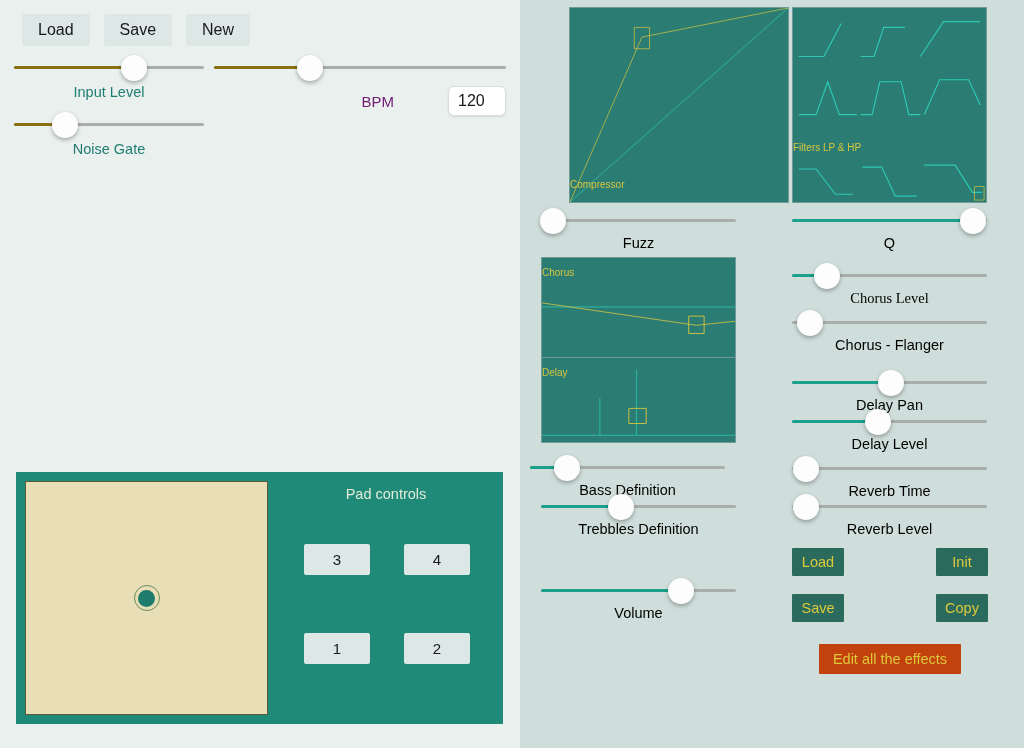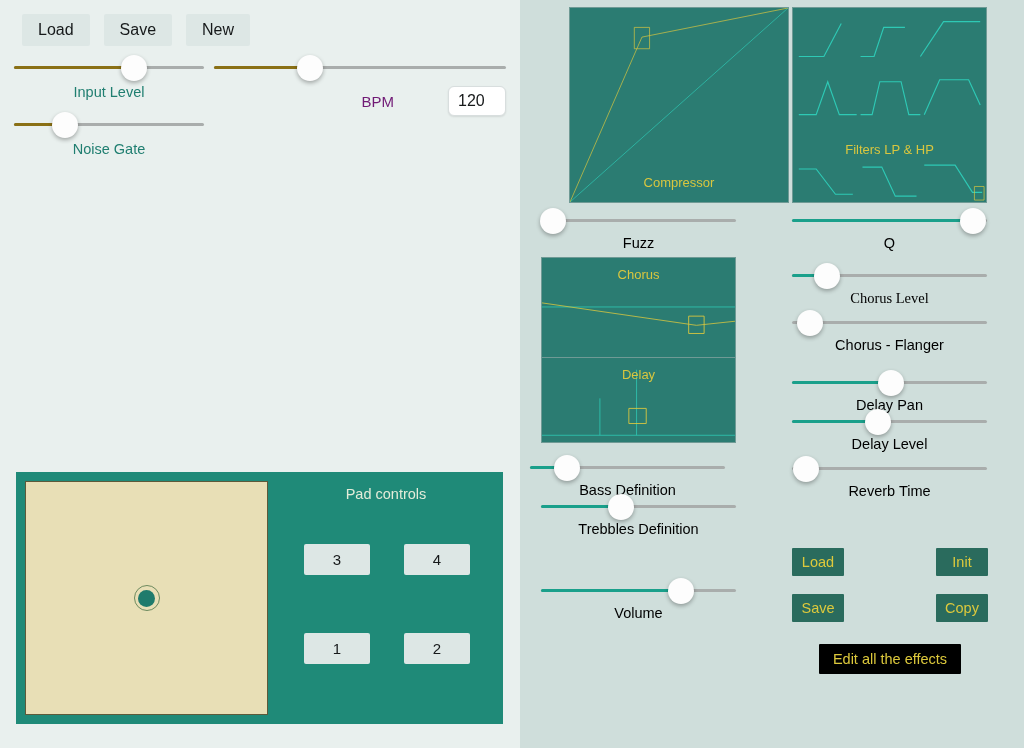--- a/index.html
+++ b/index.html
@@ -134,22 +134,22 @@
     flex: 0 0 504px;
   }
   .viz {
     background: #2b7c72;
     border: 1px solid #6f9a95;
     position: relative;
     overflow: hidden;
   }
   .viz .viz-title {
     position: absolute; left: 0; right: 0;
-    text-align: center; color: #d8c63f;
-    font-size: 13px; pointer-events: none;
+    color: #d8c63f;
+    font-size: 10px; pointer-events: none;
   }
   .viz svg { position: absolute; inset: 0; width: 100%; height: 100%; }
 
   #compressor-viz { position: absolute; left: 21px; top: 7px; width: 220px; height: 196px; margin-left: 28px; }
   #compressor-viz .viz-title { bottom: 12px; }
   #filters-viz { position: absolute; left: 272px; top: 7px; width: 195px; height: 196px; }
   #filters-viz .viz-title { top: 134px; }
   #chorus-viz { position: absolute; left: 21px; top: 257px; width: 195px; height: 104px; }
   #chorus-viz .viz-title { top: 9px; }
   #delay-viz { position: absolute; left: 21px; top: 357px; width: 195px; height: 86px; }
@@ -179,21 +179,21 @@
     font-family: "Liberation Sans", sans-serif;
     padding: 6px 0; width: 52px;
     border-radius: 1px; cursor: pointer;
   }
   #eff-row-1, #eff-row-2 {
     display: flex; justify-content: space-between;
   }
   #eff-row-2 { margin-top: 18px; }
   #edit-all-btn {
     display: block; margin: 22px auto 0;
-    background: #000000; border: none;
+    background: #c2410c; border: none;
     color: #ddc93c; font-size: 14.5px;
     font-family: "Liberation Sans", sans-serif;
     padding: 7px 14px; border-radius: 1px; cursor: pointer;
   }
   #edition-caption {
     position: absolute; left: 0; right: 0; top: 688px;
     text-align: center; color: #8a7a2a; font-size: 15px;
   }
 </style>
 </head>
@@ -383,20 +383,28 @@
 
   <div class="sl-block" id="reverb-time-block">
     <div class="slider nofill">
       <div class="track"></div>
 
       <div class="knob" style="left: 7%;"></div>
     </div>
     <div class="lbl-gold">Reverb Time</div>
   </div>
 
+  <div class="sl-block" id="reverb-level-block">
+    <div class="slider nofill">
+      <div class="track"></div>
+
+      <div class="knob" style="left: 7%;"></div>
+    </div>
+    <div class="lbl-gold">Reverb Level</div>
+  </div>
 
   <div id="effect-buttons">
     <div id="eff-row-1">
       <button class="eff-btn">Load</button>
       <button class="eff-btn">Init</button>
     </div>
     <div id="eff-row-2">
       <button class="eff-btn">Save</button>
       <button class="eff-btn">Copy</button>
     </div>

